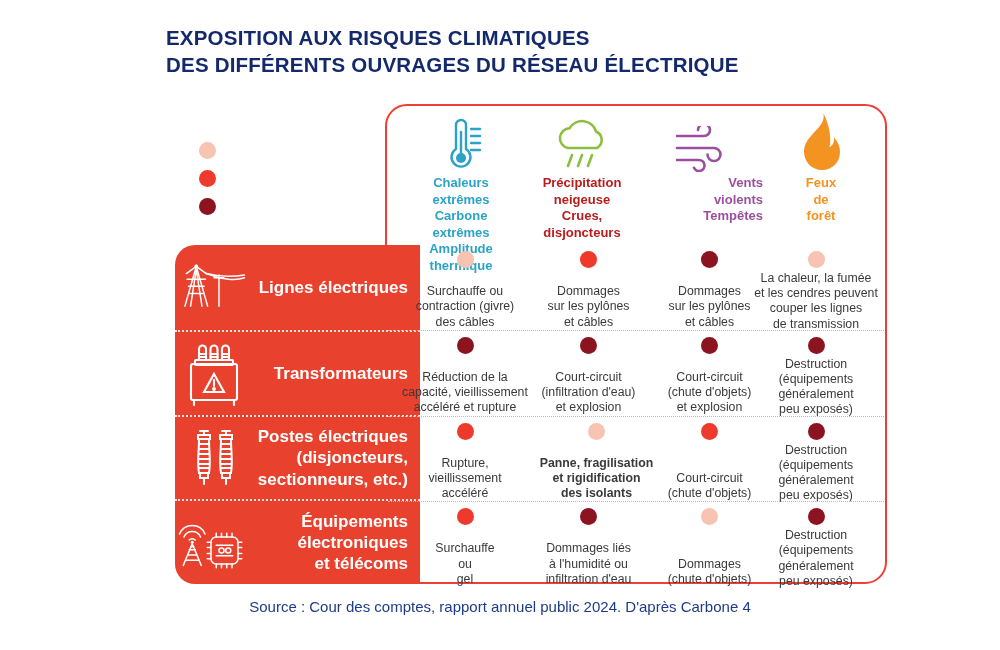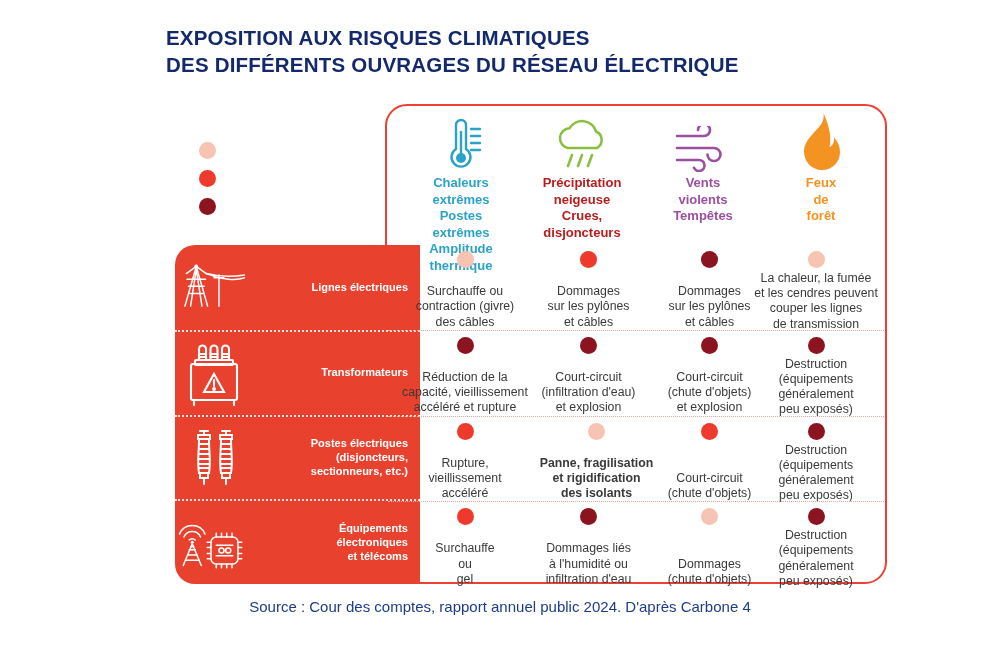--- a/index.html
+++ b/index.html
@@ -45,21 +45,21 @@
   .asset-row{
     position:relative;height:84.75px;display:flex;align-items:center;
     box-sizing:border-box;
   }
   .asset-row + .asset-row{border-top:2px dotted rgba(255,255,255,.85);}
   .asset-icon{
     width:78px;flex:0 0 78px;display:flex;align-items:center;justify-content:center;
   }
   .asset-label{
     flex:1;padding-right:12px;text-align:right;color:#fff;
-    font-size:11px;font-weight:bold;line-height:1.25;
+    font-size:17px;font-weight:bold;line-height:1.25;
   }
 
   
   .matrix{position:absolute;left:388px;top:245px;width:496px;height:339px;}
   .m-row{position:relative;height:84.75px;}
   .m-row + .m-row{border-top:1.5px dotted #e8a9a0;}
   .cell{position:absolute;top:0;height:100%;text-align:center;
         display:flex;flex-direction:column;align-items:center;
         justify-content:space-between;padding-top:6px;box-sizing:border-box;}
   .cell-dot{width:17px;height:17px;border-radius:50%;margin-bottom:3px;flex:0 0 auto;}
@@ -107,21 +107,21 @@
       <line x1="21" y1="16" x2="21" y2="38"></line>
       <line x1="31" y1="13" x2="40" y2="13"></line>
             <line x1="31" y1="20" x2="40" y2="20"></line>
       <line x1="31" y1="27" x2="40" y2="27"></line>
             <line x1="31" y1="34" x2="40" y2="34"></line>
     </svg>
         </div>
         <div class="hz-label" style="color: rgb(43, 163, 198);">
           <div>Chaleurs</div>
           <div>extrêmes</div>
-          <div>Postes</div>
+          <div>Carbone</div>
           <div>extrêmes</div>
           <div>Amplitude</div>
           <div>thermique</div>
         </div>
       </div>
       <div class="hazard" style="left: 137px;">
         <div class="hz-icon">
           <svg width="62" height="58" viewBox="0 0 62 58" fill="none" stroke="#8cbf3f" stroke-width="2.6" stroke-linecap="round">
       <path d="M17 34a10 10 0 0 1 1.6-19.8A14.5 14.5 0 0 1 45 17.5 9.2 9.2 0 0 1 46 34z"></path>
       <line x1="21" y1="41" x2="17" y2="52"></line>
@@ -129,21 +129,21 @@
             <line x1="41" y1="41" x2="37" y2="52"></line>
     </svg>
         </div>
         <div class="hz-label" style="color: #b91c1c;">
           <div>Précipitation</div>
           <div>neigeuse</div>
           <div>Crues,</div>
           <div>disjoncteurs</div>
         </div>
       </div>
-      <div class="hazard" style="left: 258px;">
+      <div class="hazard" style="left: 258px; text-align: right;">
         <div class="hz-icon">
           <svg width="60" height="46" viewBox="0 0 60 46" fill="none" stroke="#9b4f9e" stroke-width="2.6" stroke-linecap="round">
       <path d="M4 10h27a6 6 0 1 0-6-6"></path>
       <path d="M4 22h37a6.5 6.5 0 1 1-6.5 6.5"></path>
       <path d="M4 34h22a5.5 5.5 0 1 1-5 7.8"></path>
     </svg>
         </div>
         <div class="hz-label" style="color: rgb(155, 79, 158);">
           <div>Vents</div>
           <div>violents</div>

